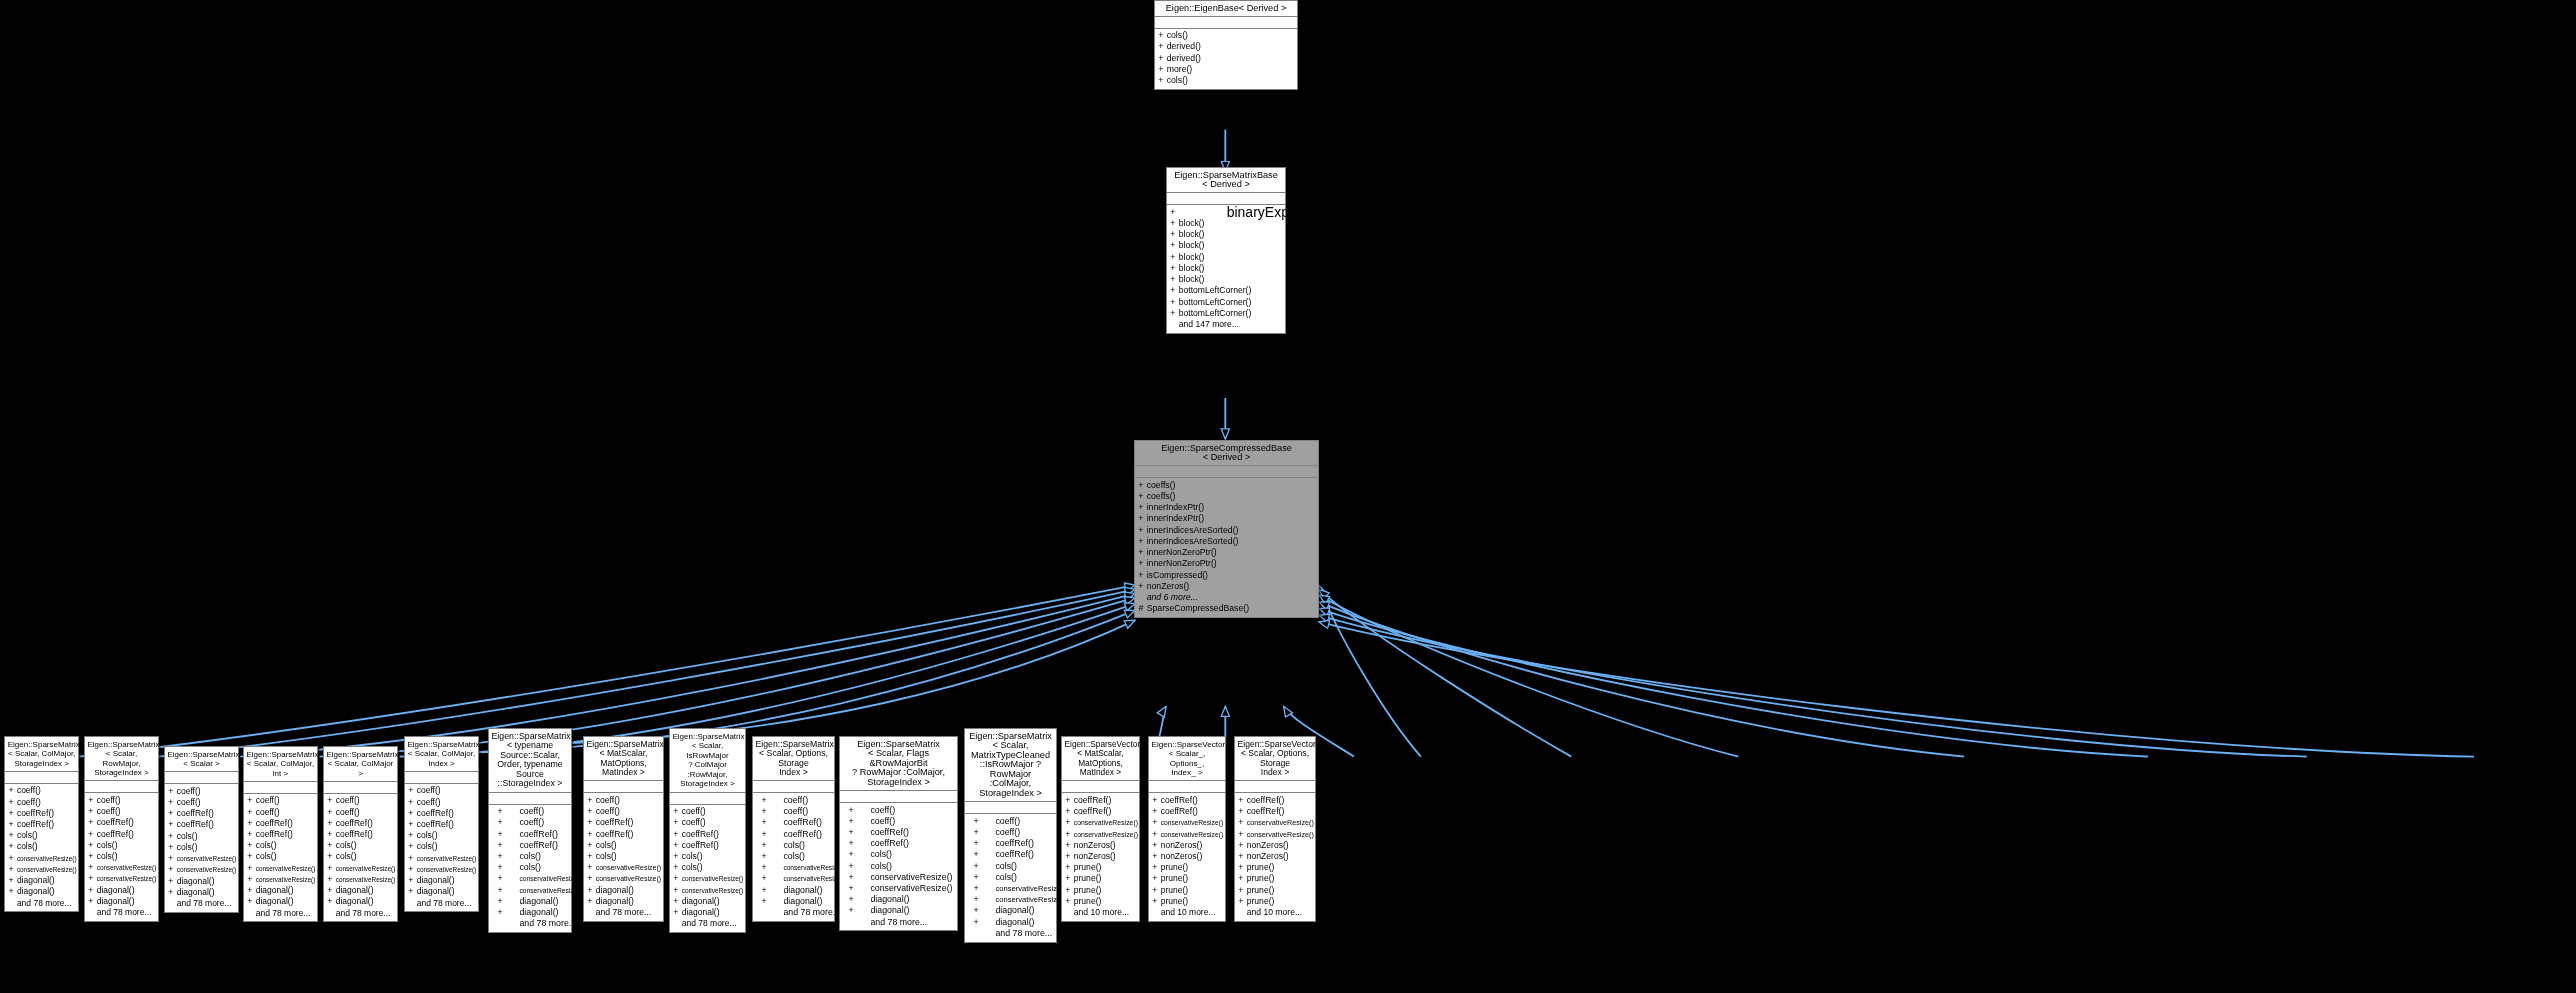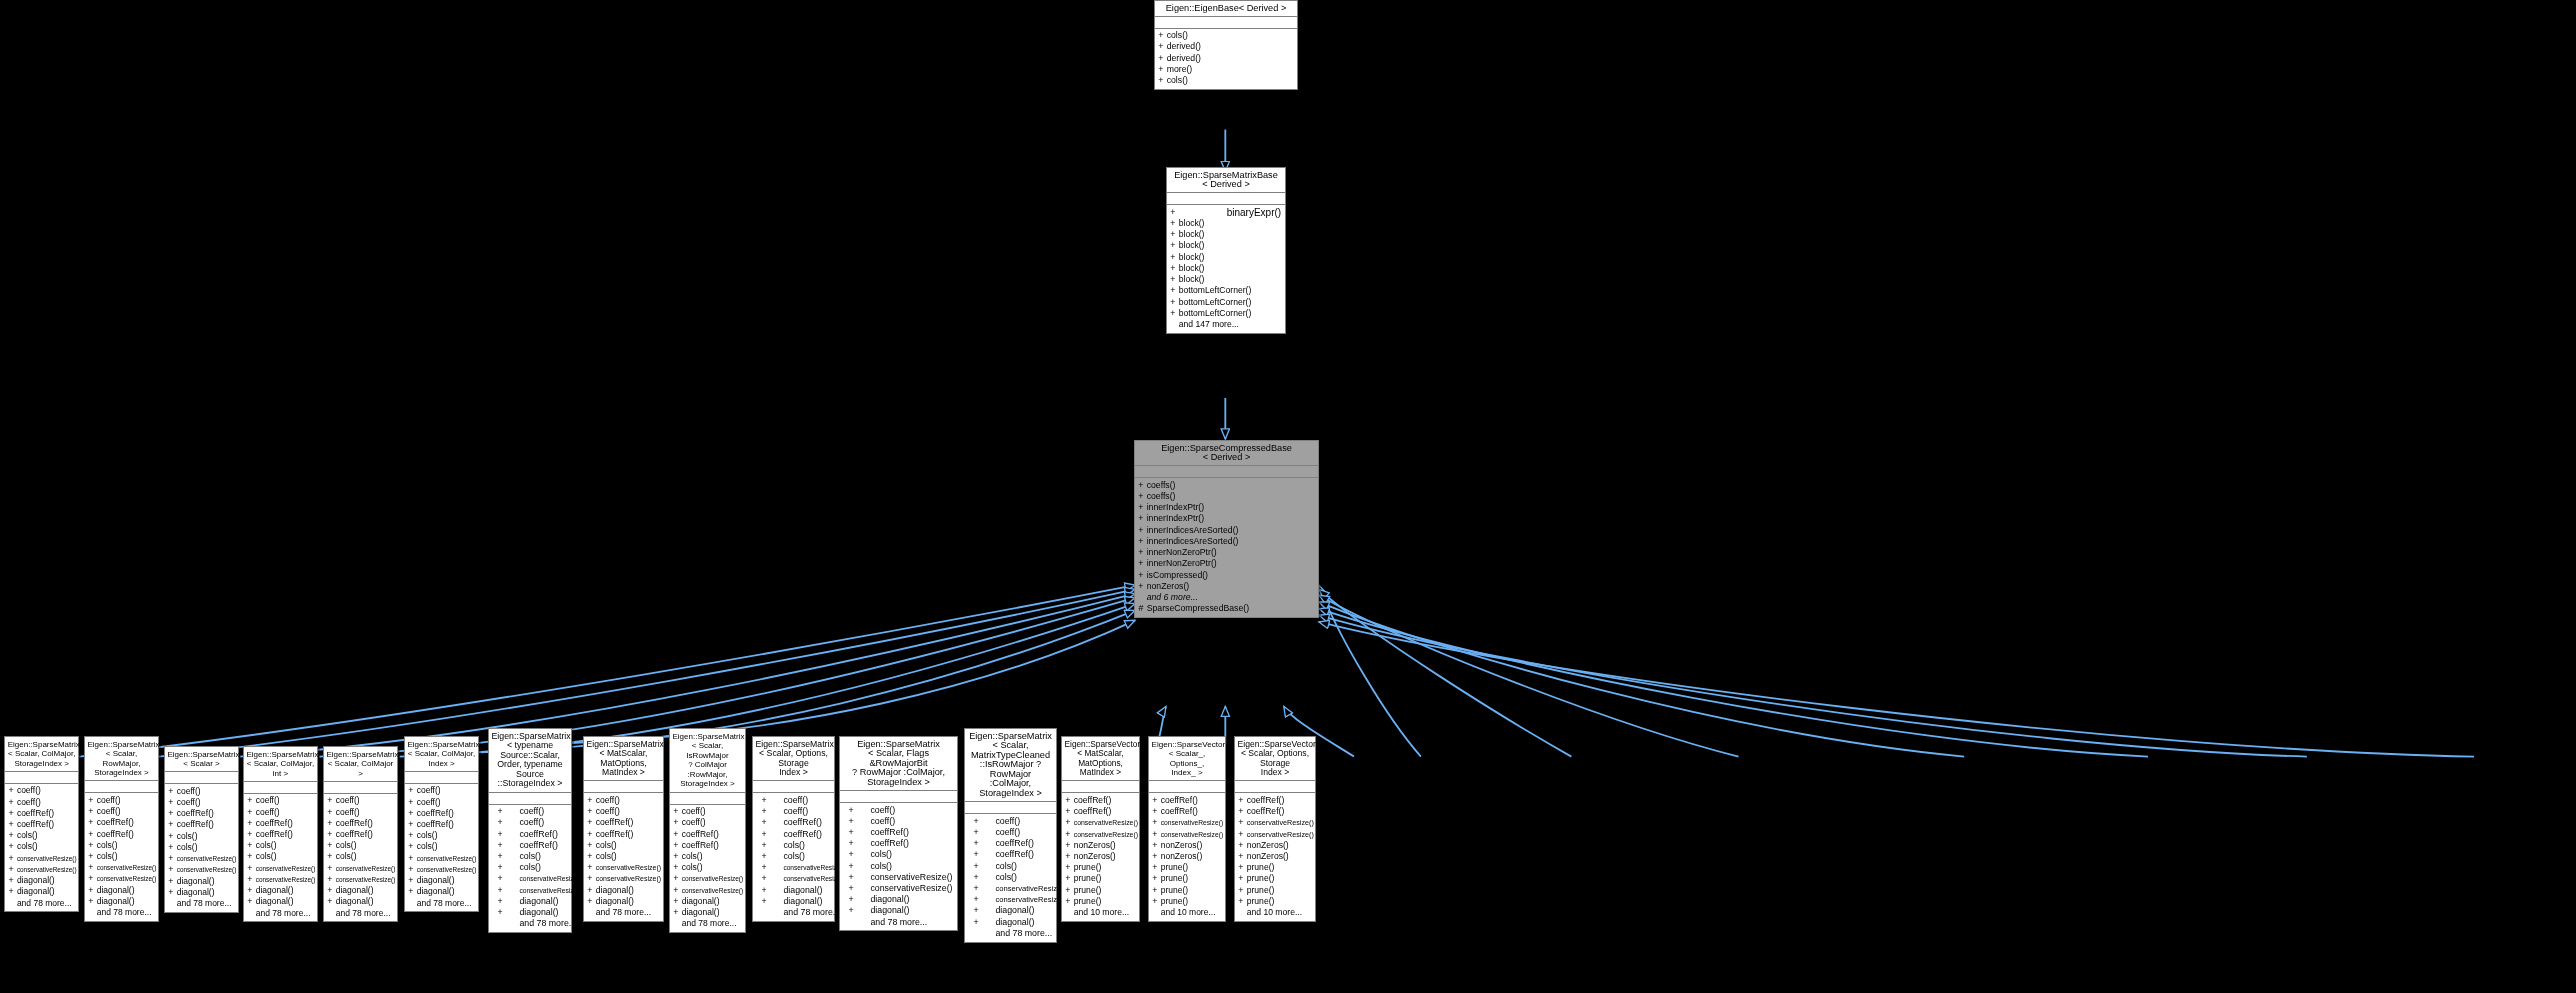--- a/index.html
+++ b/index.html
@@ -138,21 +138,21 @@
       </div>
   </div>
 
   <div class="uml-node" id="n-sparsematrixbase" style="left:1166px; top:167px; width:120px;">
     <div class="node-title">Eigen::SparseMatrixBase
 &lt; Derived &gt;</div>
     <div class="node-attrs"></div>
     <div class="node-ops">
         <div class="op-row">
           <span class="op-vis">+</span>
-          <span class="op-name" style="font-size: 10px; padding-left: 48px;">binaryExpr()</span>
+          <span class="op-name" style="font-size: 14px; padding-left: 48px;">binaryExpr()</span>
         </div>
         <div class="op-row">
           <span class="op-vis">+</span>
           <span class="op-name" style="font-size: 8.6px;">block()</span>
         </div>
         <div class="op-row">
           <span class="op-vis">+</span>
           <span class="op-name" style="font-size: 8.6px;">block()</span>
         </div>
         <div class="op-row">

